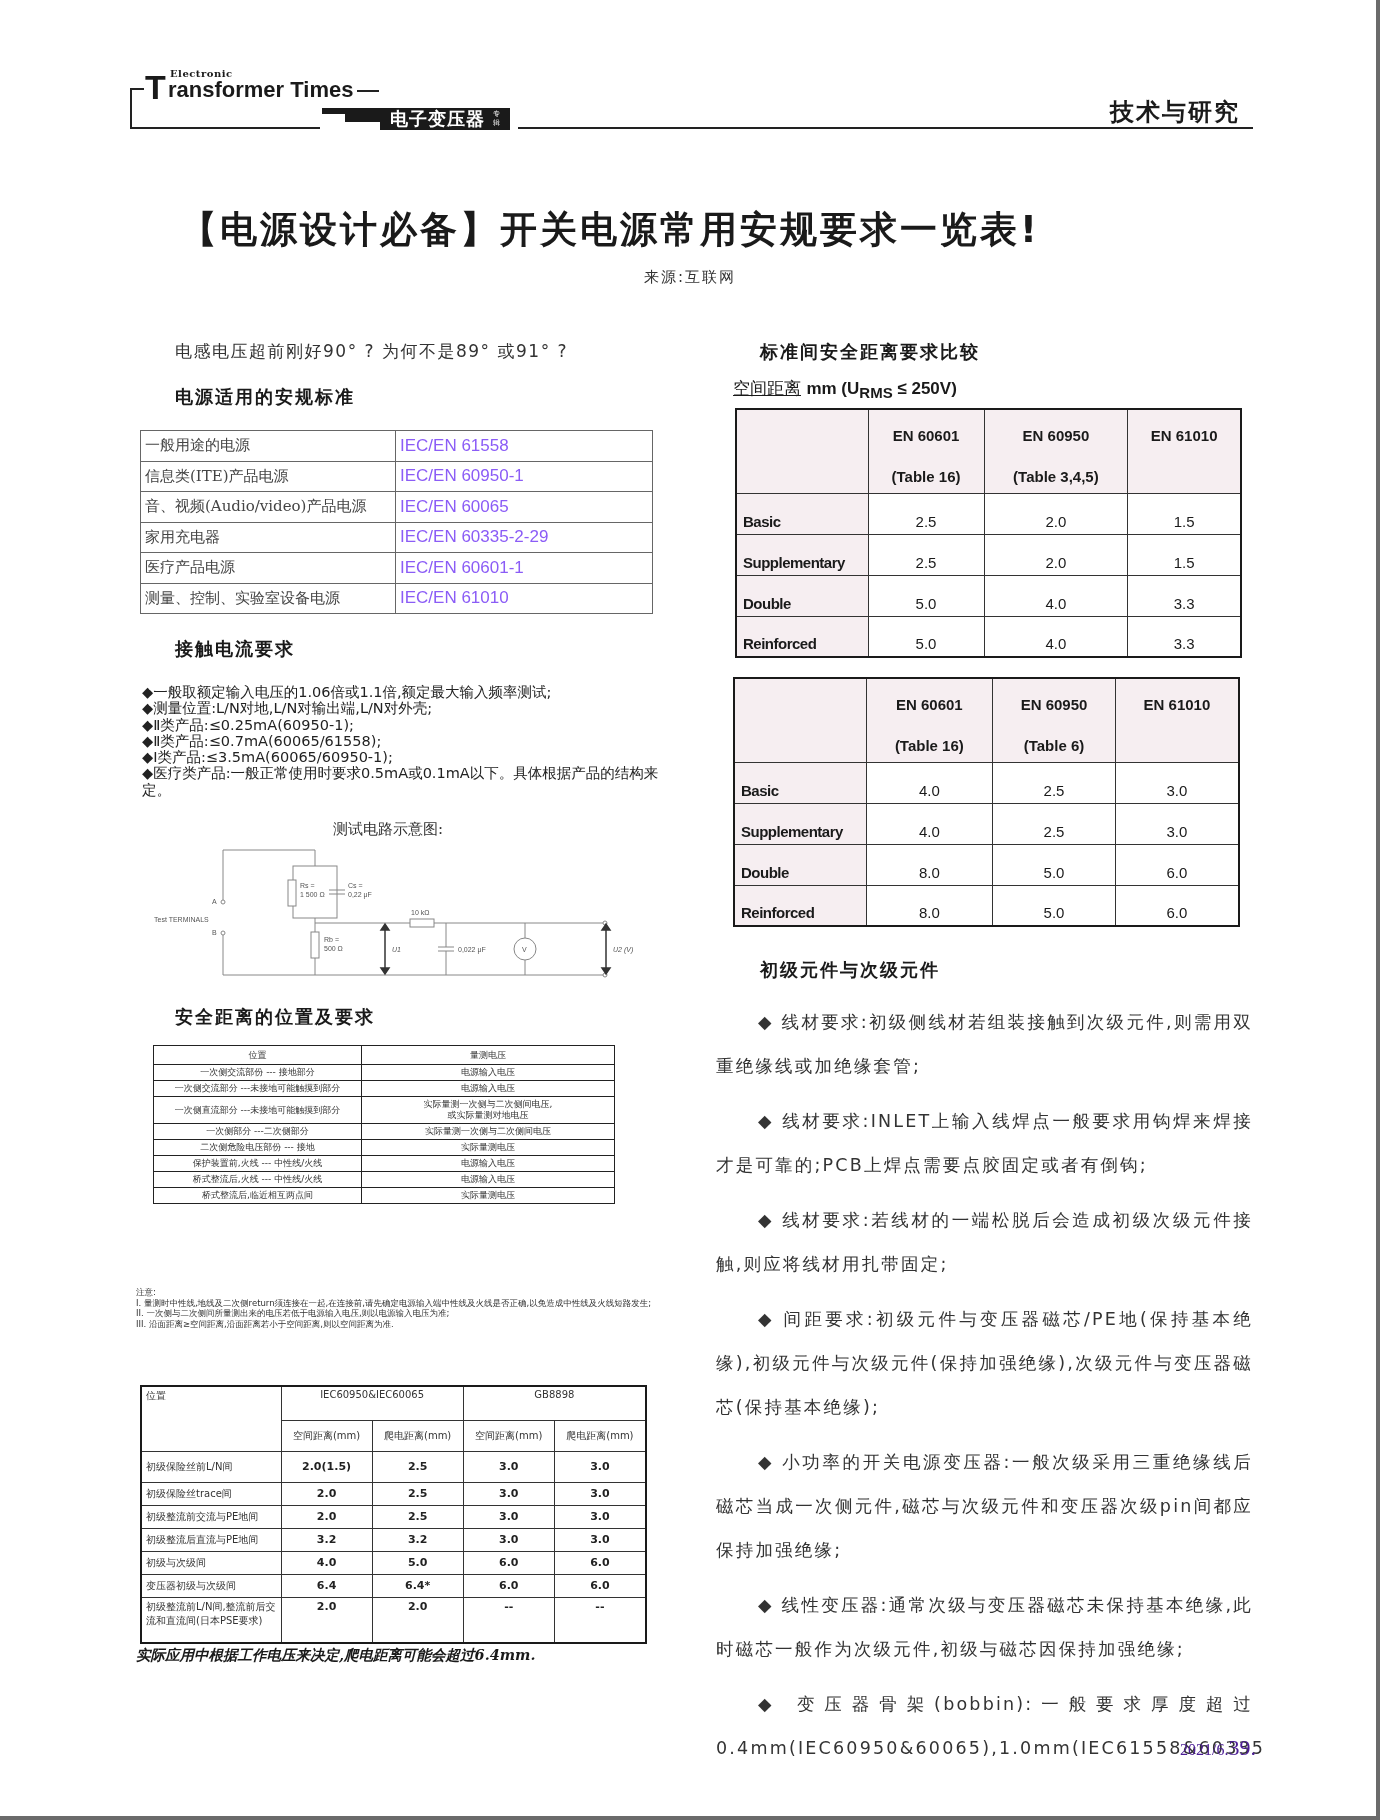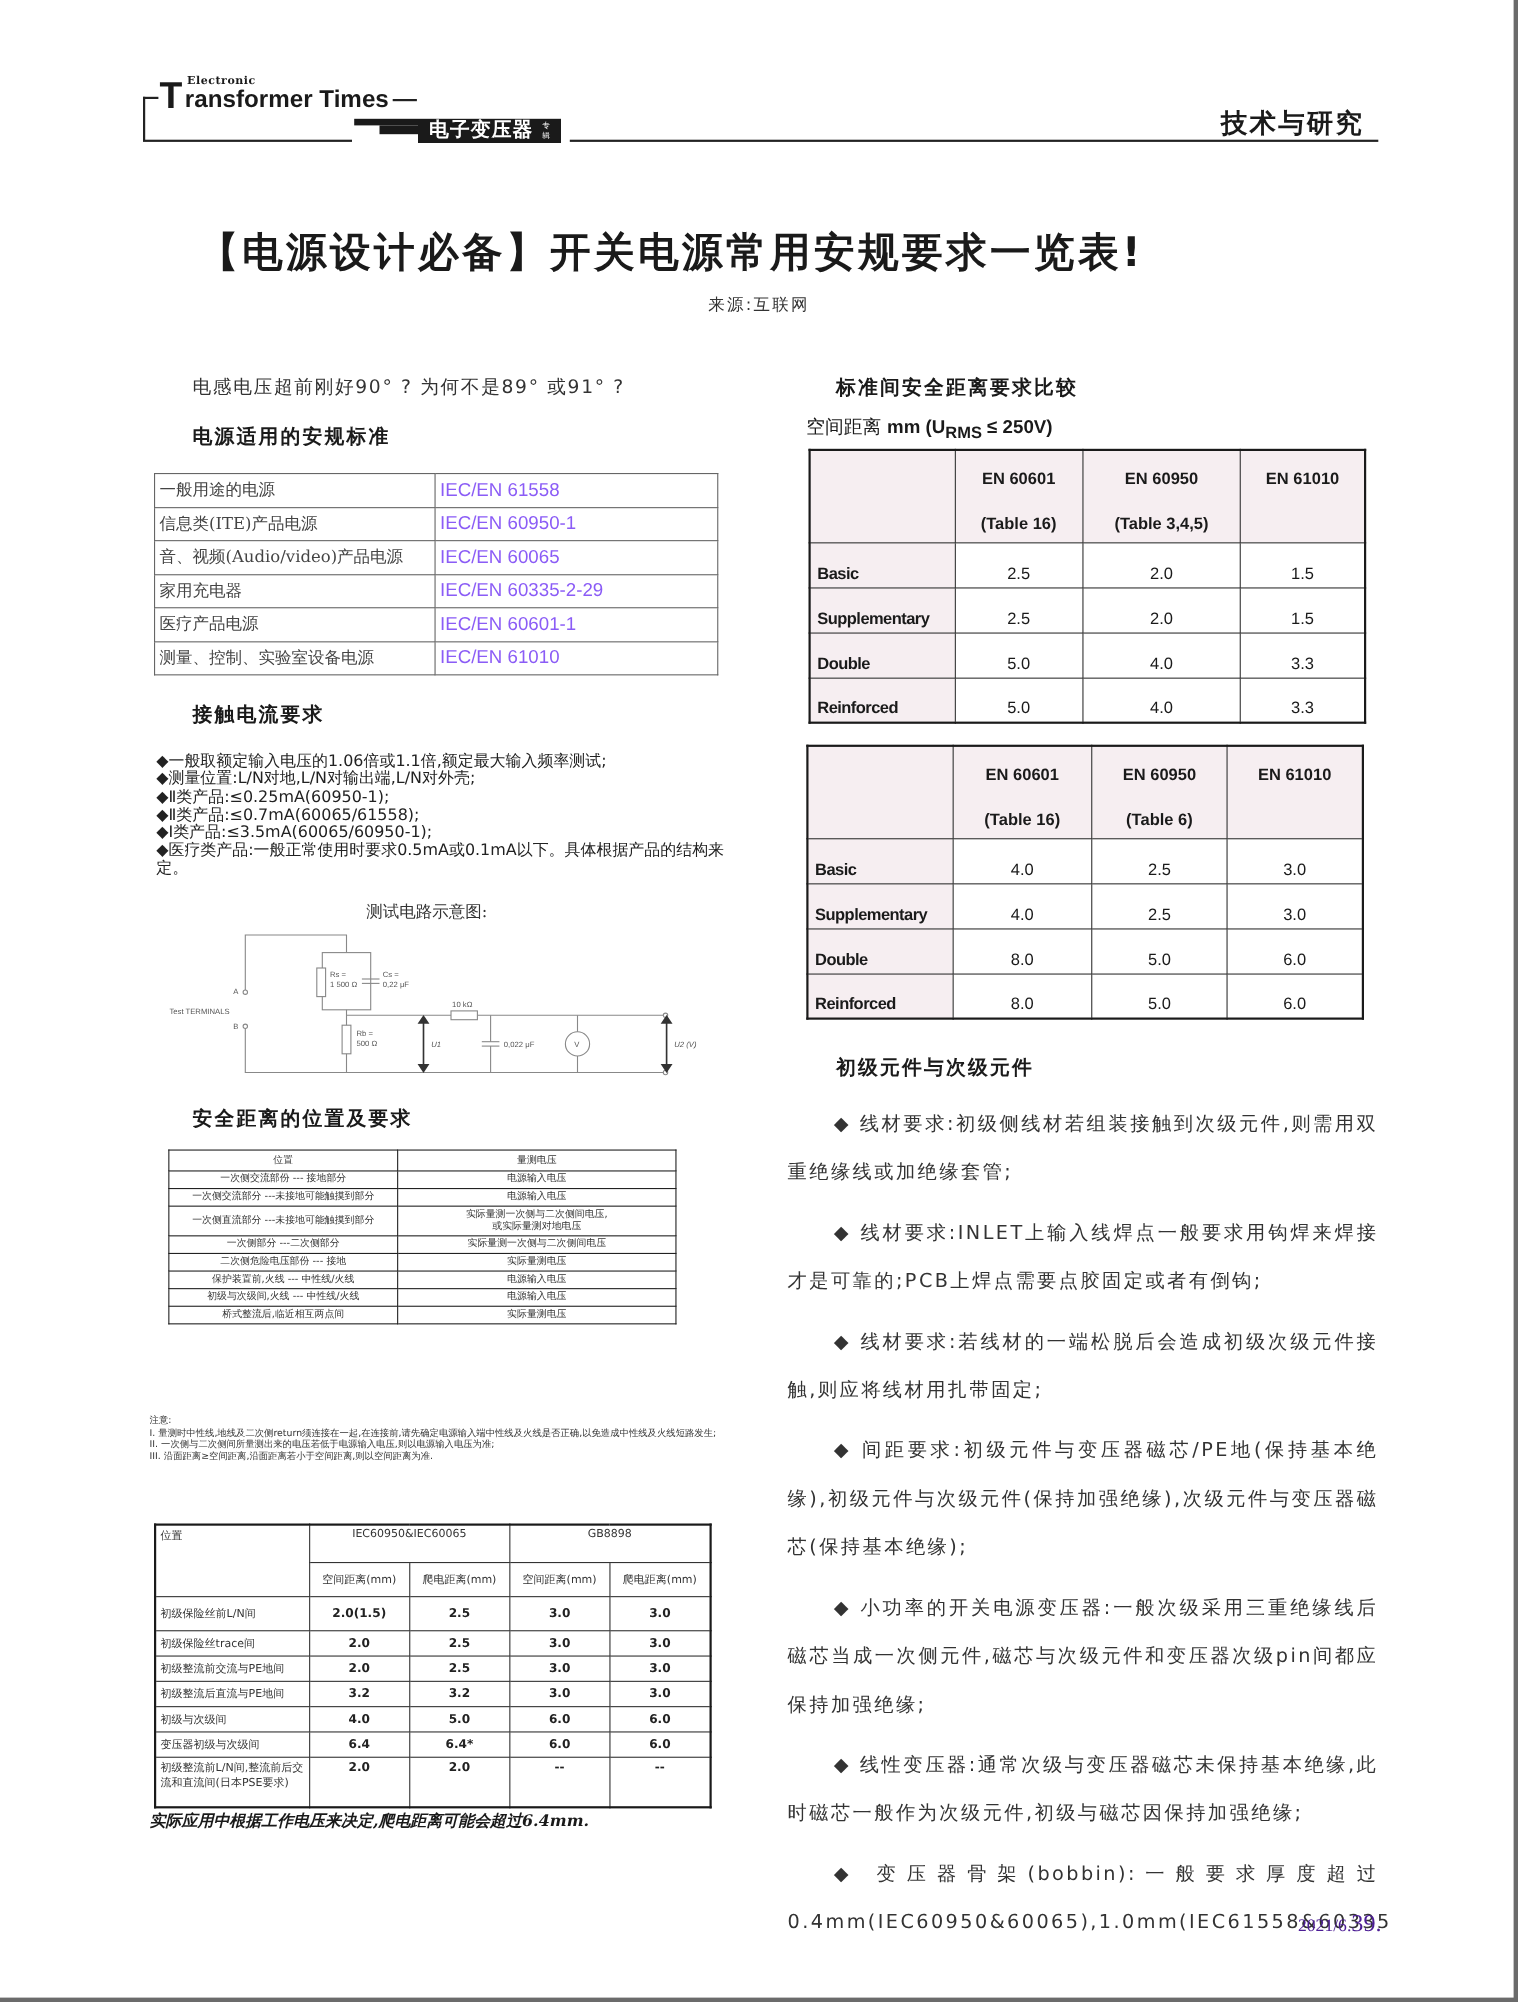--- a/index.html
+++ b/index.html
@@ -57,21 +57,21 @@
 
   .bottom-table { position: absolute; left: 140px; top: 1385px; width: 507px; border: 2px solid #1a1a1a; }
   .bottom-table td { border: 1px solid #333; font-size: 10px; color: #333; padding: 2px 4px; }
   .bottom-table td.num { text-align: center; font-size: 11px; font-weight: bold; color: #222; }
   .bottom-table td.lbl { width: 140px; }
   .bottom-table td.hd { text-align: center; }
   .bottom-note { position: absolute; left: 136px; top: 1646px; font-family: "DejaVu Serif", serif; font-style: italic; font-weight: bold; font-size: 14.5px; color: #1a1a1a; }
 
   
   .clearance-label { position: absolute; left: 733px; top: 377px; font-size: 17px; color: #1a1a1a; }
-  .clearance-label .cn { font-family: "DejaVu Serif", serif; font-weight: normal; }
+  .clearance-label .cn { font-family: "DejaVu Serif", serif; font-weight: normal; text-decoration: underline; }
   .clearance-label .en { font-family: "Liberation Sans", sans-serif; font-weight: bold; }
   .clearance-label sub { font-size: 15px; }
   .cmp-table { position: absolute; width: 507px; border: 2px solid #1a1a1a; font-family: "Liberation Sans", sans-serif; }
   .cmp-table td { border: 1.5px solid #333; font-size: 15px; color: #1a1a1a; }
   .cmp-table td.rowlbl { width: 132px; background: #f6eef1; font-weight: bold; padding-left: 6px; vertical-align: bottom; padding-bottom: 4px; letter-spacing: -0.5px; }
   .cmp-table td.corner { background: #f6eef1; }
   .cmp-table td.colhd { background: #f6eef1; font-weight: bold; text-align: center; vertical-align: top; padding-top: 16px; line-height: 41px; }
   .cmp-table td.colhd span { display: block; line-height: 20px; }
   .cmp-table td.colhd span + span { margin-top: 21px; }
   .cmp-table td.val { text-align: center; vertical-align: bottom; padding-bottom: 4px; }
@@ -242,21 +242,21 @@
       </tr>
     <tr>
         <td class="pos">二次侧危险电压部份 --- 接地</td>
         <td>实际量测电压</td>
       </tr>
     <tr>
         <td class="pos">保护装置前,火线 --- 中性线/火线</td>
         <td>电源输入电压</td>
       </tr>
     <tr>
-        <td class="pos">初级与次级间,火线 --- 中性线/火线</td>
+        <td class="pos">桥式整流后,火线 --- 中性线/火线</td>
         <td>电源输入电压</td>
       </tr>
     <tr>
         <td class="pos">桥式整流后,临近相互两点间</td>
         <td>实际量测电压</td>
       </tr>
   </tbody>
 </table>
 
 <div class="notes">

